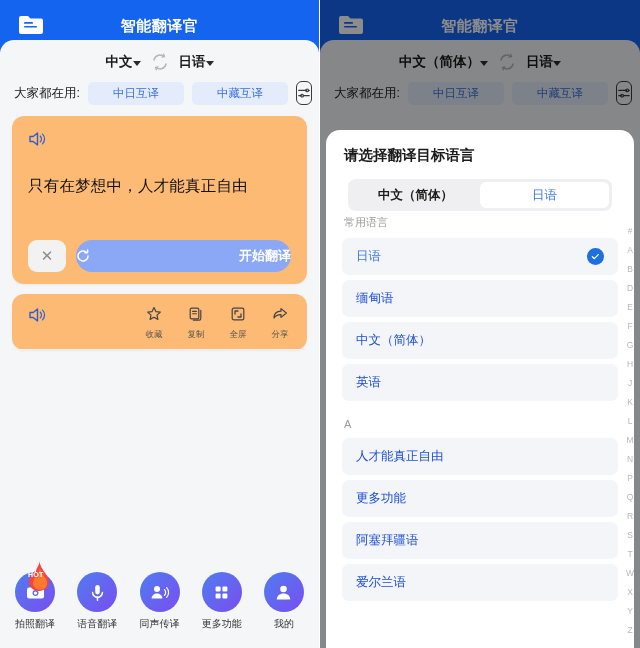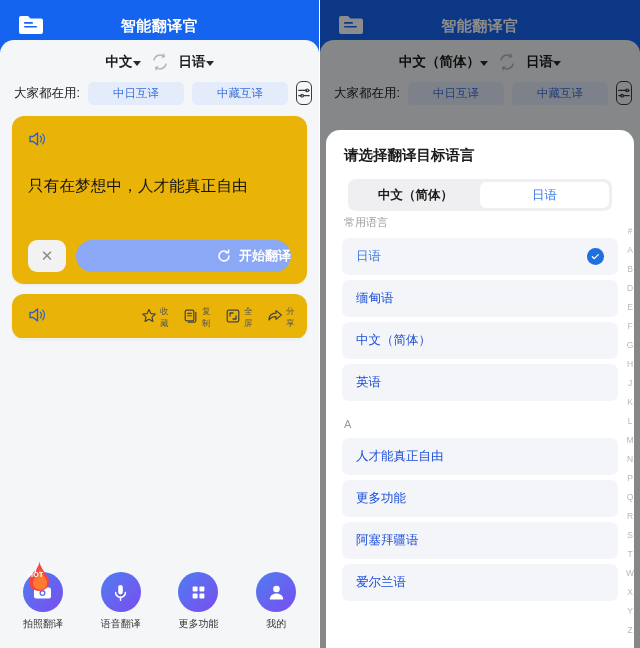--- a/index.html
+++ b/index.html
@@ -51,52 +51,52 @@
     padding: 4px 25px; border-radius: 5px; white-space: nowrap;
   }
   .filter-btn {
     margin-left: auto; width: 24px; height: 24px;
     border: 1.4px solid #3a3a3a; border-radius: 6px;
     display: flex; align-items: center; justify-content: center;
   }
 
   
   .card {
-    margin: 6px 12px 0 12px; background: #eab308; border-radius: 12px;
+    margin: 6px 12px 0 12px; background: #fdba74; border-radius: 12px;
     box-shadow: 0 1px 3px rgba(0,0,0,.05);
   }
   .card-src { padding: 14px 16px 12px 16px; min-height: 168px; position: relative; }
   .speaker { width: 20px; height: 18px; }
   .src-text {
     margin-top: 26px; font-size: 15.5px; color: #111; line-height: 1.5;
     letter-spacing: .2px;
   }
   .src-actions {
     position: absolute; left: 16px; right: 16px; bottom: 12px;
     display: flex; align-items: center; gap: 10px;
   }
   .clear-btn {
     width: 38px; height: 32px; border-radius: 9px; background: #f2f2f2;
     display: flex; align-items: center; justify-content: center;
     color: #8a8a8a; font-size: 15px;
   }
   .translate-btn {
     flex: 1; height: 32px; border-radius: 16px; background: #8aa8f5;
-    display: flex; align-items: center; justify-content: flex-end; gap: 8px;
+    display: flex; align-items: center; justify-content: space-between; gap: 8px;
     color: #ffffff; font-size: 13px; font-weight: 700;
   }
   .refresh-ico { width: 14px; height: 14px; }
 
   .card-res { margin-top: 10px; }
   .res-head {
     display: flex; align-items: flex-start; padding: 12px 14px 8px 16px;
     border-bottom: 1px solid #f0f0f0;
   }
   .res-tools { margin-left: auto; display: flex; gap: 16px; }
-  .tool { display: flex; flex-direction: row; align-items: center; gap: 3px; width: 26px; }
+  .tool { display: flex; flex-direction: column; align-items: center; gap: 3px; width: 26px; }
   .tool svg { width: 16px; height: 16px; }
   .tool-label { font-size: 8.5px; color: #555; }
   .res-body { padding: 14px 16px 26px 16px; min-height: 110px; }
   .res-text { font-size: 15.5px; color: #111; line-height: 1.55; }
 
   
   .bottomnav {
     position: absolute; left: 0; right: 0; bottom: 0; height: 86px;
     background: #f5f6f8; display: flex; align-items: flex-start;
     padding: 10px 4px 0 4px;
@@ -299,20 +299,31 @@
                 <rect x="8.2" y="3" width="4.6" height="9.4" rx="2.3" fill="#fff"></rect>
                 <path d="M5.6 10.4a4.9 4.9 0 009.8 0" stroke="#fff" stroke-width="1.5" fill="none" stroke-linecap="round"></path>
                 <path d="M10.5 15.3v3" stroke="#fff" stroke-width="1.5" stroke-linecap="round"></path>
               </svg>
           </div>
           <span class="nav-label">语音翻译</span>
         </div>
         <div class="nav-item">
           <div class="nav-circle">
             <svg viewBox="0 0 21 21">
+                <circle cx="8" cy="7" r="3" fill="#fff"></circle>
+                <path d="M2.6 16.6c0-3.2 2.4-5.2 5.4-5.2s5.4 2 5.4 5.2z" fill="#fff"></path>
+                <path d="M15.4 7.6a4 4 0 010 5.8" stroke="#fff" stroke-width="1.3" fill="none" stroke-linecap="round"></path>
+                <path d="M17.6 5.6a7 7 0 010 9.8" stroke="#fff" stroke-width="1.2" fill="none" stroke-linecap="round"></path>
+              </svg>
+          </div>
+          <span class="nav-label">同声传译</span>
+        </div>
+        <div class="nav-item">
+          <div class="nav-circle">
+            <svg viewBox="0 0 21 21">
                 <rect x="4.6" y="4.6" width="5" height="5" rx="1" fill="#fff"></rect>
                 <rect x="11.4" y="4.6" width="5" height="5" rx="1" fill="#fff"></rect>
                 <rect x="4.6" y="11.4" width="5" height="5" rx="1" fill="#fff"></rect>
                 <rect x="11.4" y="11.4" width="5" height="5" rx="1" fill="#fff"></rect>
               </svg>
           </div>
           <span class="nav-label">更多功能</span>
         </div>
         <div class="nav-item">
           <div class="nav-circle">

